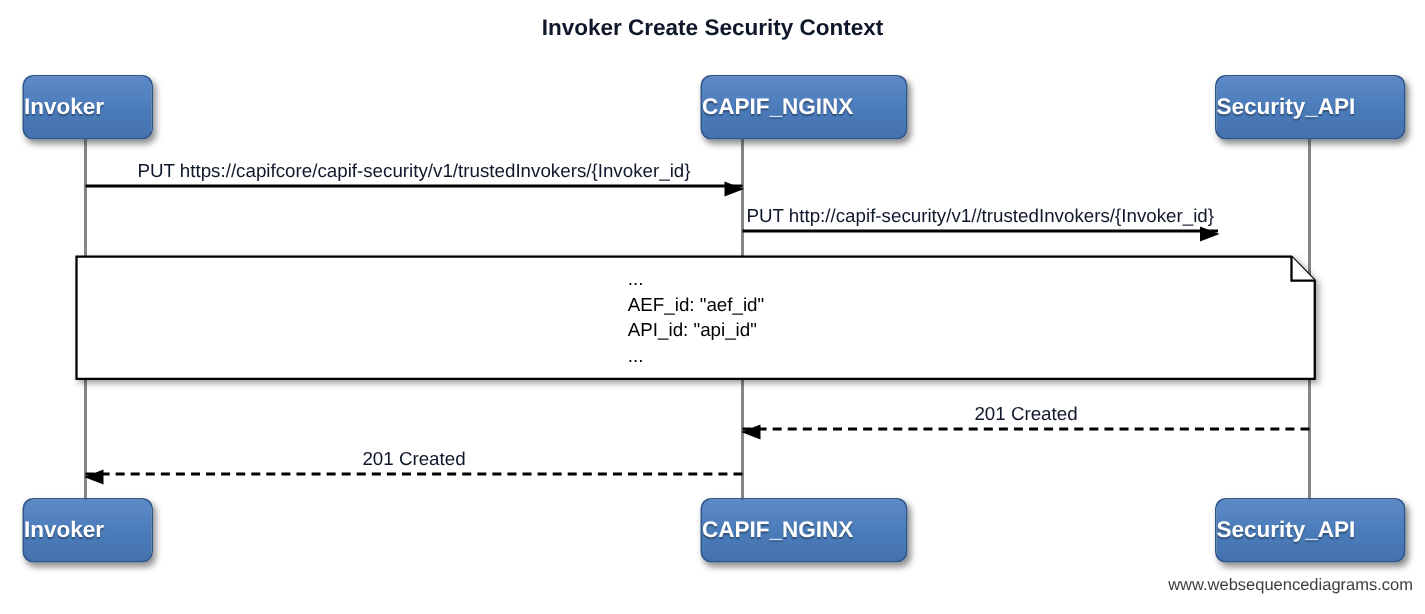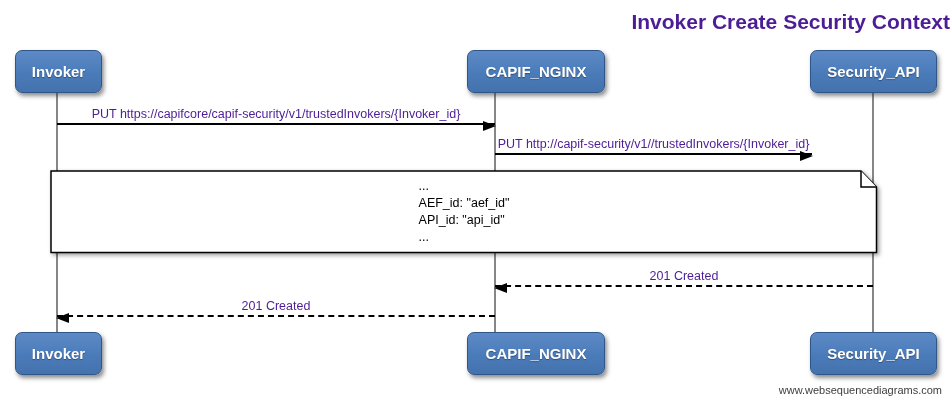--- a/index.html
+++ b/index.html
@@ -13,43 +13,43 @@
     width: 950px;
     height: 409px;
     background: #ffffff;
     overflow: hidden;
   }
   .title {
     position: absolute;
     top: 10px;
     left: 0;
     width: 100%;
-    text-align: right;
-    font-size: 21px;
+    text-align: center;
+    font-size: 15px;
     font-weight: bold;
-    color: #4c1d95;
+    color: #0f172a;
   }
   .lifeline {
     position: absolute;
     top: 72px;
     height: 280px;
     width: 2px;
     background: #868686;
     z-index: 1;
   }
   .actor-box {
     position: absolute;
     height: 41px;
     background: linear-gradient(180deg, #5d8ac6 0%, #4a7bb9 55%, #4472ad 100%);
     border: 1px solid #2f5689;
     border-radius: 7px;
     box-shadow: 2px 3px 4px rgba(50,50,50,0.55);
     display: flex;
     align-items: center;
-    justify-content: center;
+    justify-content: flex-start;
     z-index: 3;
   }
   .actor-box span {
     color: #ffffff;
     font-size: 15px;
     font-weight: bold;
     text-shadow: 0 1px 1px rgba(0,0,0,0.35);
     white-space: nowrap;
   }
   .top-row { top: 50px; }
@@ -60,21 +60,21 @@
 
   .msg {
     position: absolute;
     z-index: 2;
   }
   .msg-label {
     height: 16px;
     line-height: 16px;
     text-align: center;
     font-size: 12.5px;
-    color: #4c1d95;
+    color: #0f172a;
     white-space: nowrap;
   }
   .msg-line {
     position: relative;
     margin-top: 1px;
     height: 0;
   }
   .msg-line.solid { border-top: 2px solid #000000; }
   .msg-line.dashed { border-top: 2px dashed #000000; }
   .head {

